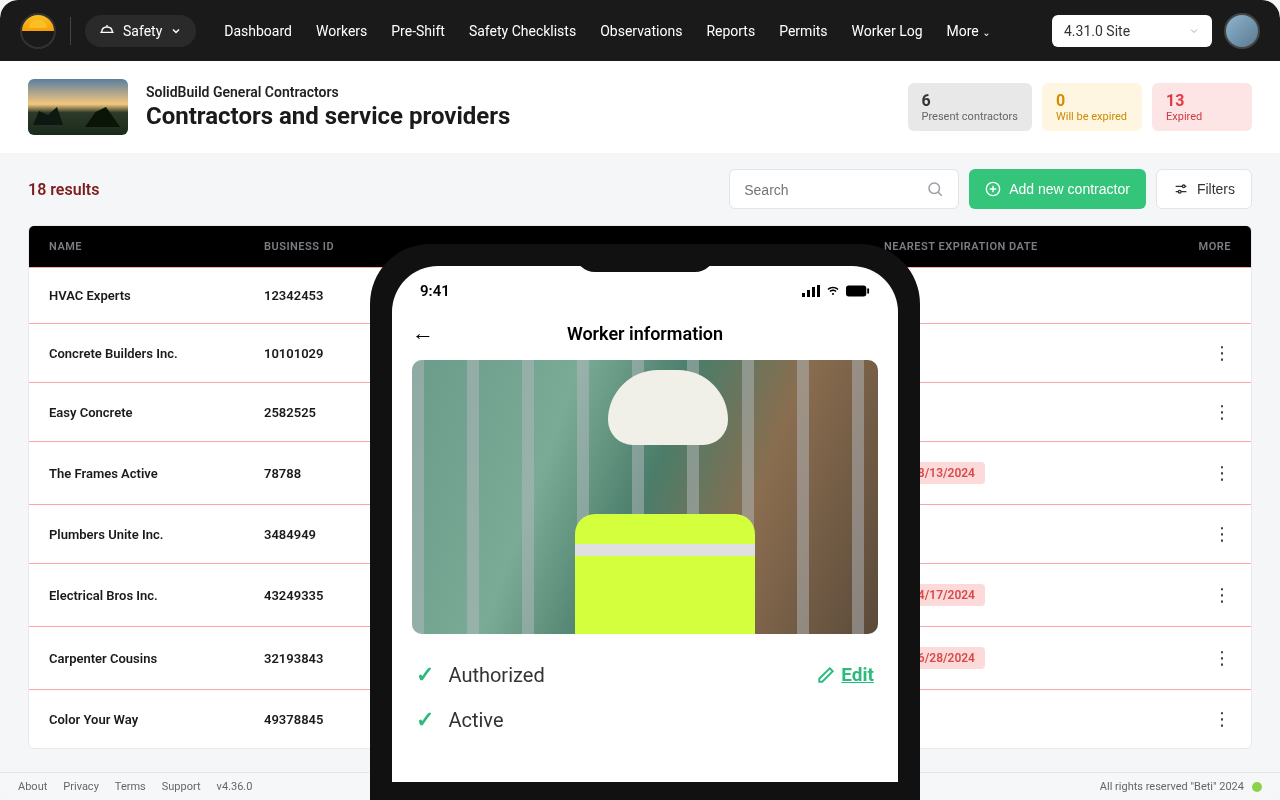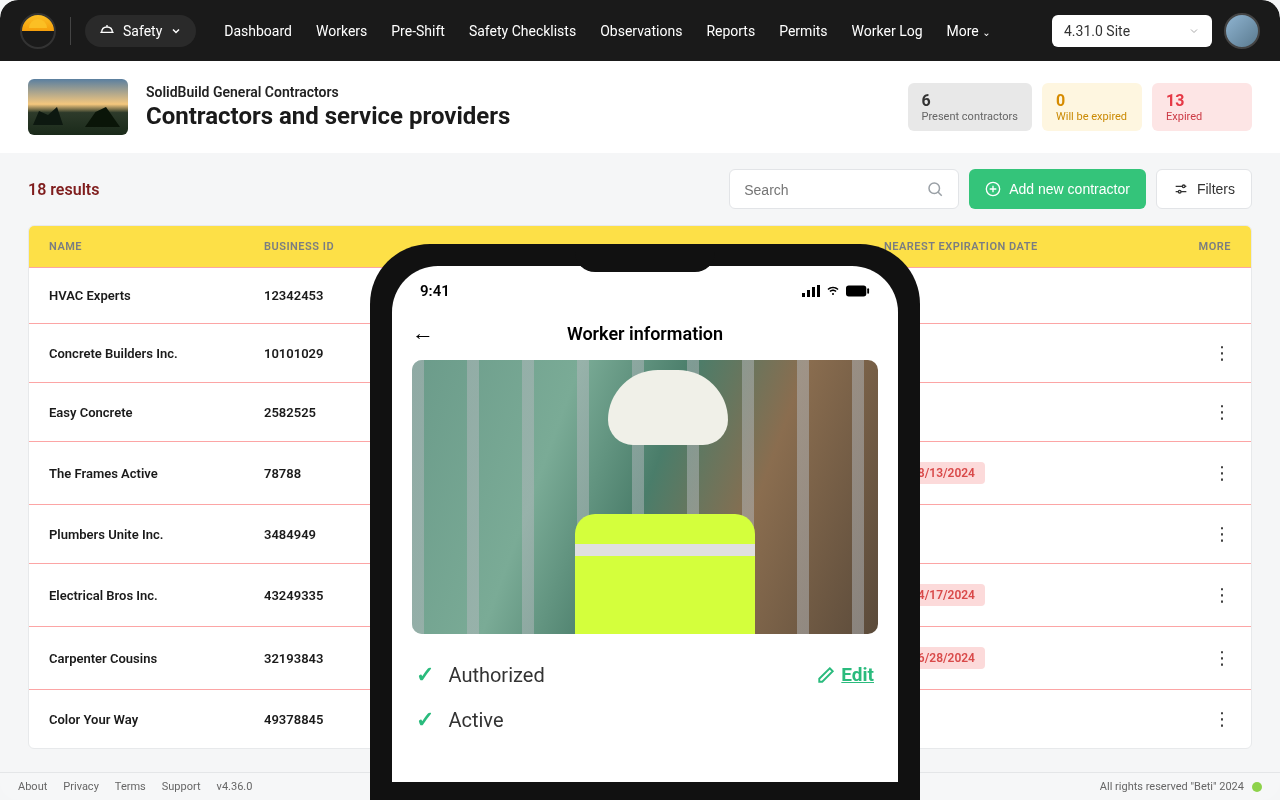--- a/index.html
+++ b/index.html
@@ -33,21 +33,21 @@
 
 .controls-row { display: flex; align-items: center; padding: 16px 28px; justify-content: space-between; background: #f5f6f7; }
 .results-count { font-size: 16px; font-weight: 600; color: #7f1d1d; }
 .controls-right { display: flex; gap: 10px; }
 .search-box { display: flex; align-items: flex-end; background: #fff; border: 1px solid #e2e4e7; border-radius: 6px; padding: 10px 14px; width: 230px; }
 .search-box input { border: none; outline: none; font-size: 14px; flex: 1; color: #333; }
 .btn-green { background: #34c47a; color: #fff; border: none; border-radius: 6px; padding: 10px 16px; font-size: 14px; display: flex; align-items: center; gap: 8px; cursor: pointer; }
 .btn-white { background: #fff; border: 1px solid #e2e4e7; border-radius: 6px; padding: 10px 16px; font-size: 14px; display: flex; align-items: center; gap: 8px; cursor: pointer; color: #333; }
 
 .table { margin: 0 28px; border: 1px solid #e7e9eb; border-radius: 6px; overflow: hidden; background: #fff; }
-.table-head { display: flex; background: #fde047; padding: 14px 20px; font-size: 11px; font-weight: 600; color: #7a7d82; letter-spacing: 0.5px; }
+.table-head { display: flex; background: #000000; padding: 14px 20px; font-size: 11px; font-weight: 600; color: #7a7d82; letter-spacing: 0.5px; }
 .col-name { width: 215px; }
 .col-bid { width: 620px; }
 .col-exp { flex: 1; }
 .col-more { width: 60px; text-align: right; }
 .table-row { display: flex; align-items: center; padding: 20px 20px; border-top: 1px solid #fca5a5; font-size: 13px; }
 .table-row .col-name { font-weight: 600; color: #1a1a1a; }
 .table-row .col-bid { font-weight: 600; color: #1a1a1a; font-size: 13px; }
 .exp-dash { color: #333; }
 .exp-badge { display: inline-flex; align-items: center; gap: 5px; background: #fcdada; color: #d94a4a; font-size: 12px; font-weight: 600; padding: 4px 10px; border-radius: 4px; }
 .clock-icon { width: 12px; height: 12px; }

